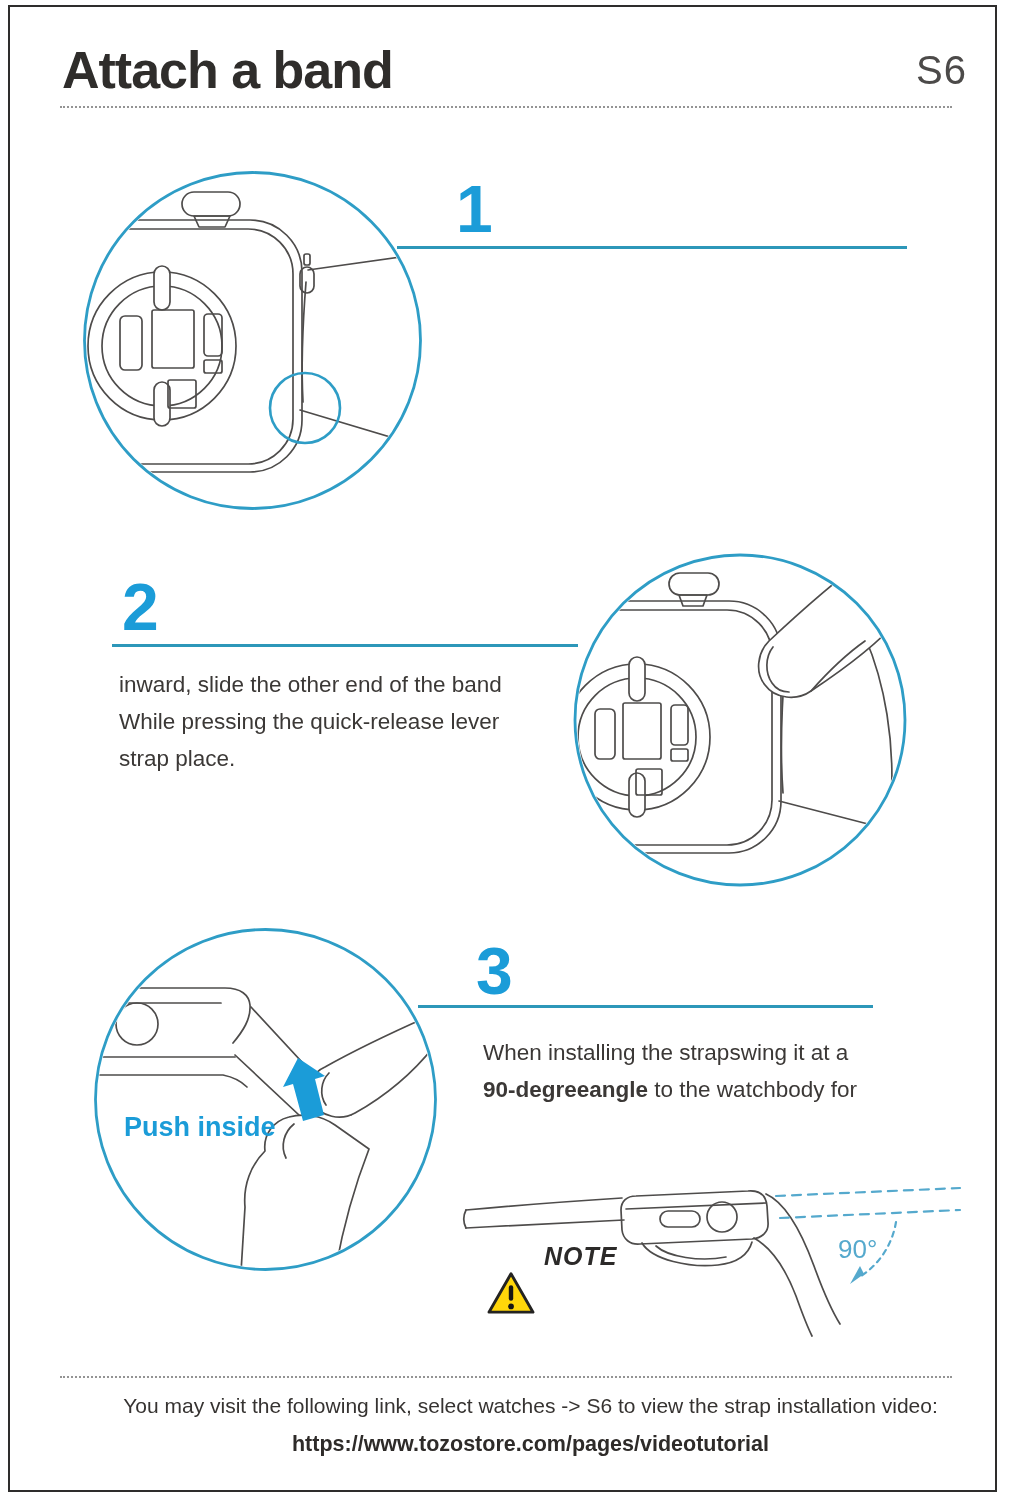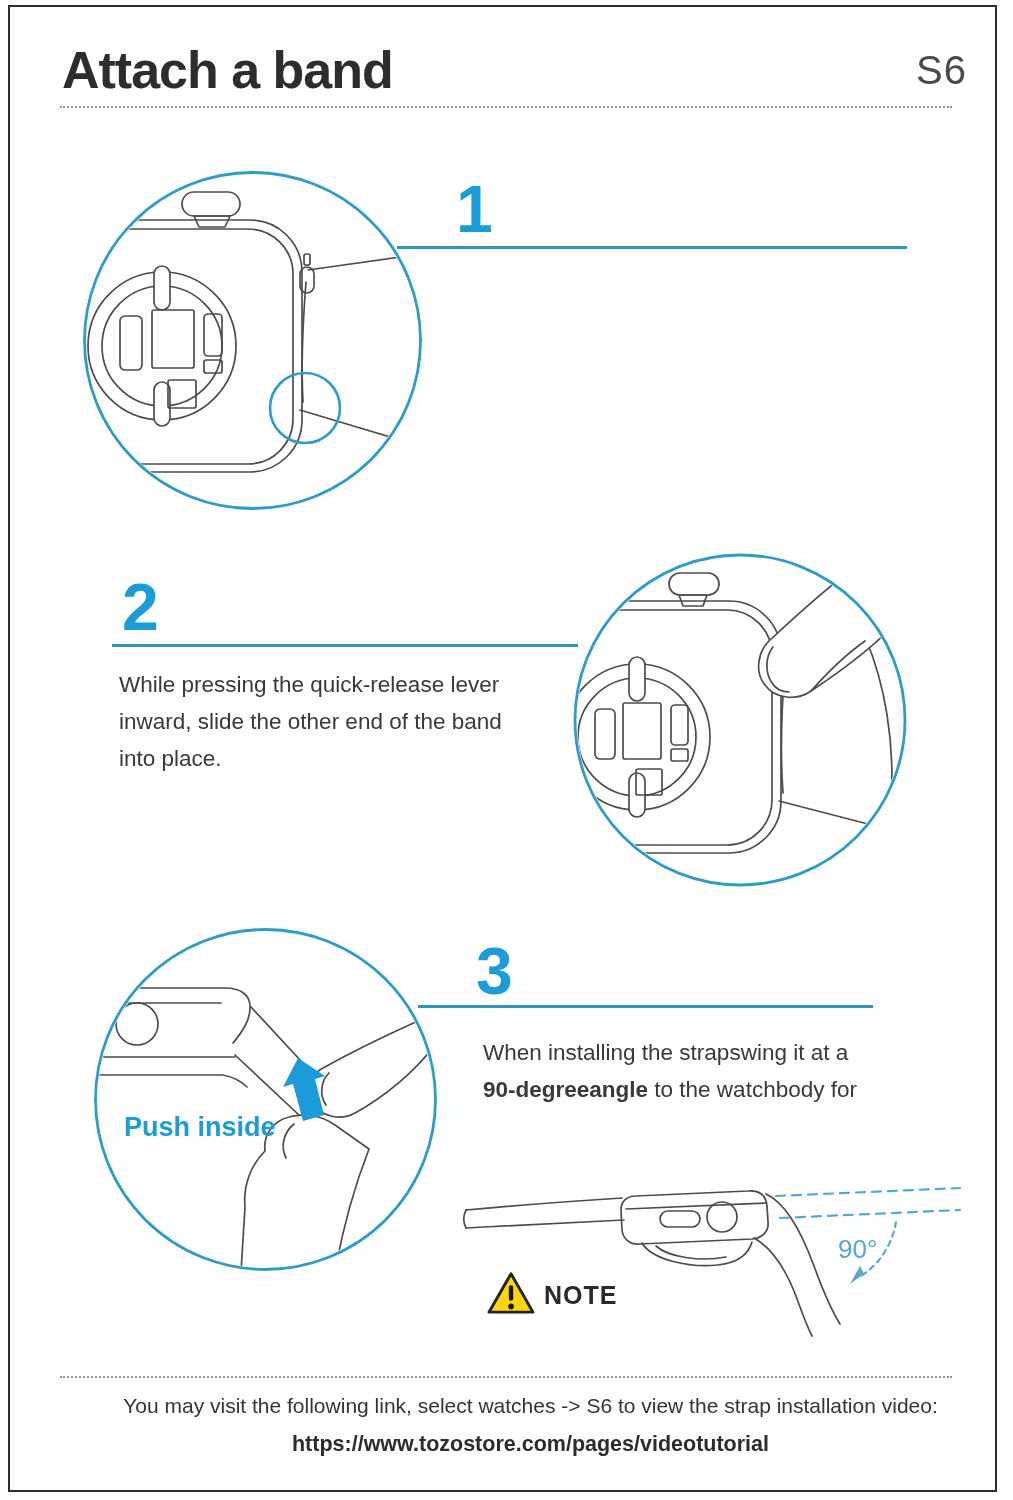--- a/index.html
+++ b/index.html
@@ -99,23 +99,23 @@
     <circle class="hlcircle" cx="223" cy="238" r="35"></circle>
     <circle class="bigcircle" cx="170.5" cy="170.5" r="168"></circle>
   </svg>
 
   <div class="abs step-num" style="left:456px;top:176px;">1</div>
   <div class="abs step-rule" style="left:397px;top:246px;width:510px;"></div>
 
   <div class="abs step-num" style="left:122px;top:574px;">2</div>
   <div class="abs step-rule" style="left:112px;top:644px;width:466px;"></div>
   <div class="abs" style="left:119px;top:666px;">
+    <div class="step-text">inward, slide the other end of the band</div>
     <div class="step-text">While pressing the quick-release lever</div>
-    <div class="step-text">inward, slide the other end of the band</div>
-    <div class="step-text">into place.</div>
+    <div class="step-text">strap place.</div>
   </div>
 
   <svg class="abs" style="left:573px;top:553px;" width="334" height="334" viewBox="0 0 334 334">
     <defs>
         <clipPath id="clip2">
           <circle cx="167" cy="167" r="163"></circle>
         </clipPath>
       </defs>
     <g clip-path="url(#clip2)">
 
@@ -218,20 +218,20 @@
     <path class="dasharc" d="M436,44 C432,68 418,88 398,100"></path>
     <polygon class="lbfill" points="390,106 404,96 400,88"></polygon>
   </svg>
   <div class="abs angle-label" style="left:838px;top:1236px;text-align:center;">90°</div>
 
   <svg class="abs" style="left:486px;top:1270px;" width="50" height="46" viewBox="0 0 52 48">
     <path class="notetri" d="M26,4 L49,44 L3,44 Z"></path>
     <rect class="notemark" x="23.7" y="16" width="4.6" height="16" rx="2.3"></rect>
     <circle class="notemark" cx="26" cy="38" r="3"></circle>
   </svg>
-  <div class="abs note-label" style="left:544px;top:1283px;">NOTE</div>
+  <div class="abs note-label" style="left:544px;top:1244px;font-style:italic;">NOTE</div>
 
   <div class="abs dotted-rule" style="left:60px;top:1376px;width:892px;"></div>
   <div class="abs" style="left:10px;top:1392px;width:985px;text-align:center;padding-left:28px;">
     <div class="footer-text">You may visit the following link, select watches -&gt; S6 to view the strap installation video:</div>
     <div class="footer-link" style="margin-top:12px;">https://www.tozostore.com/pages/videotutorial</div>
   </div>
 </div>
 
 </body></html>

